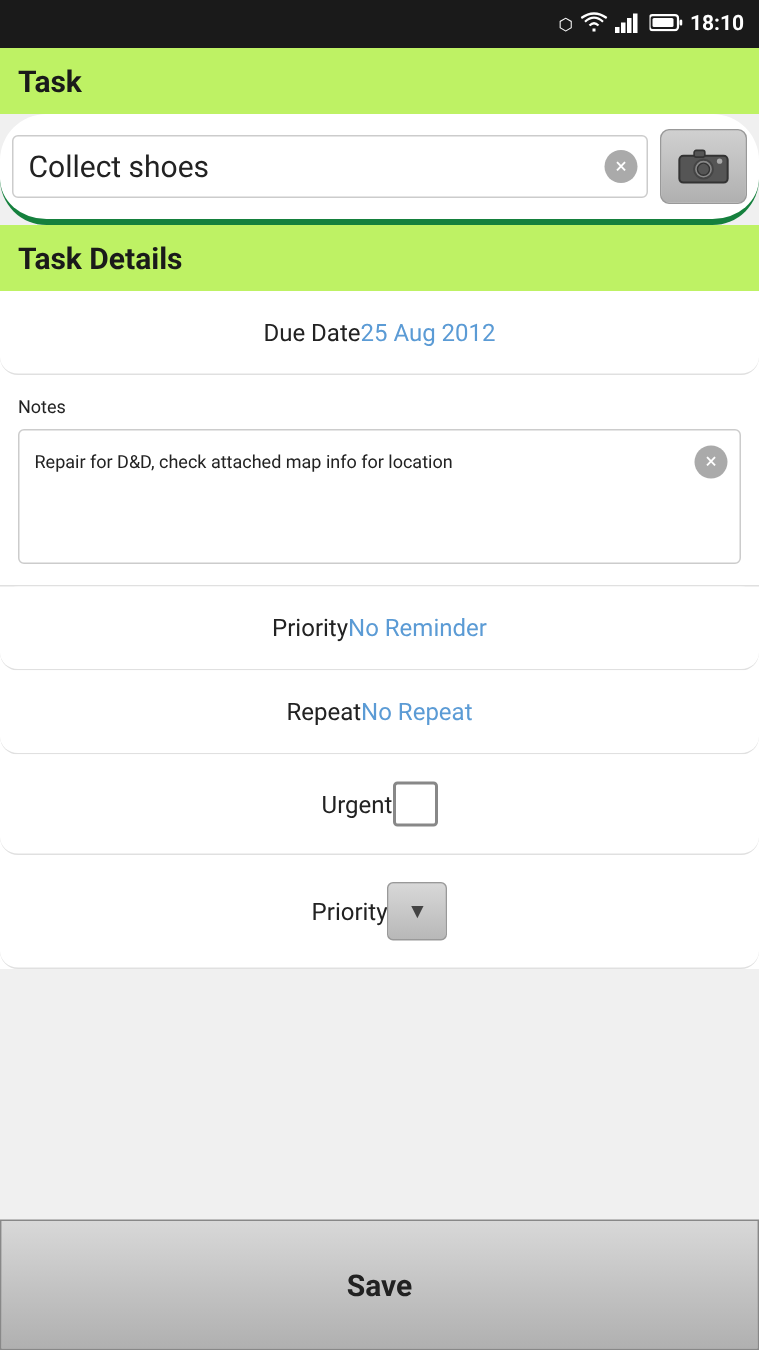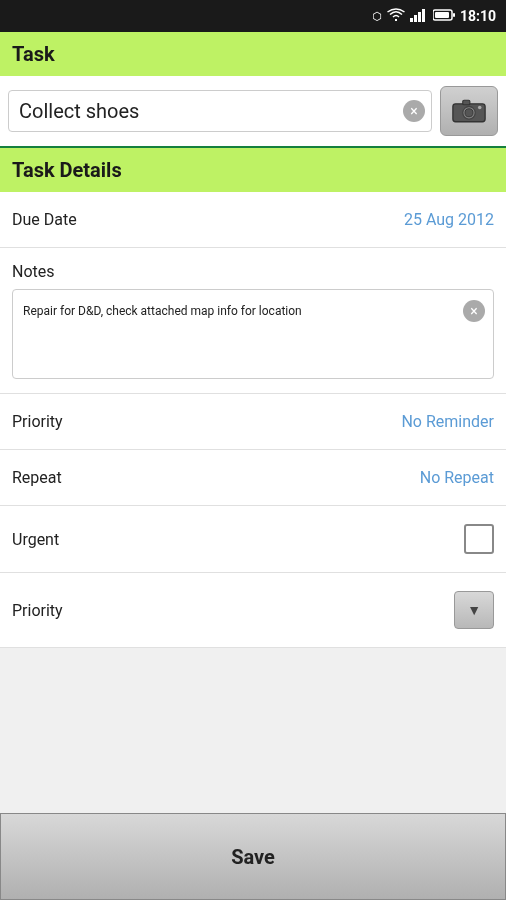--- a/index.html
+++ b/index.html
@@ -50,21 +50,22 @@
       font-weight: bold;
     }
 
     
     .task-input-area {
       background: white;
       padding: 10px 8px;
       display: flex;
       align-items: center;
       gap: 8px;
-      border-bottom: 2px solid #15803d;
+      border-bottom: 4px solid #15803d;
+      border-radius: 31px;
     }
     .task-input-wrapper {
       flex: 1;
       position: relative;
       display: flex;
       align-items: center;
       border: 1px solid #ccc;
       border-radius: 4px;
       background: white;
       padding: 8px 32px 8px 10px;
@@ -108,42 +109,43 @@
 
     
     .details-section {
       background: white;
     }
 
     
     .detail-row {
       display: flex;
       align-items: center;
-      justify-content: space-between;
+      justify-content: center;
       padding: 18px 12px;
       border-bottom: 1px solid #e0e0e0;
       background: white;
+      border-radius: 12px;
     }
     .row-label {
       font-size: 16px;
       color: #222;
     }
     .row-value {
       font-size: 16px;
       color: #5b9bd5;
     }
 
     
     .notes-section {
       padding: 14px 12px 0 12px;
       background: white;
       border-bottom: 1px solid #e0e0e0;
     }
     .notes-label {
-      font-size: 16px;
+      font-size: 12px;
       color: #222;
       margin-bottom: 8px;
     }
     .notes-input-wrapper {
       position: relative;
       border: 1px solid #ccc;
       border-radius: 4px;
       background: white;
       padding: 10px 36px 10px 10px;
       margin-bottom: 14px;

